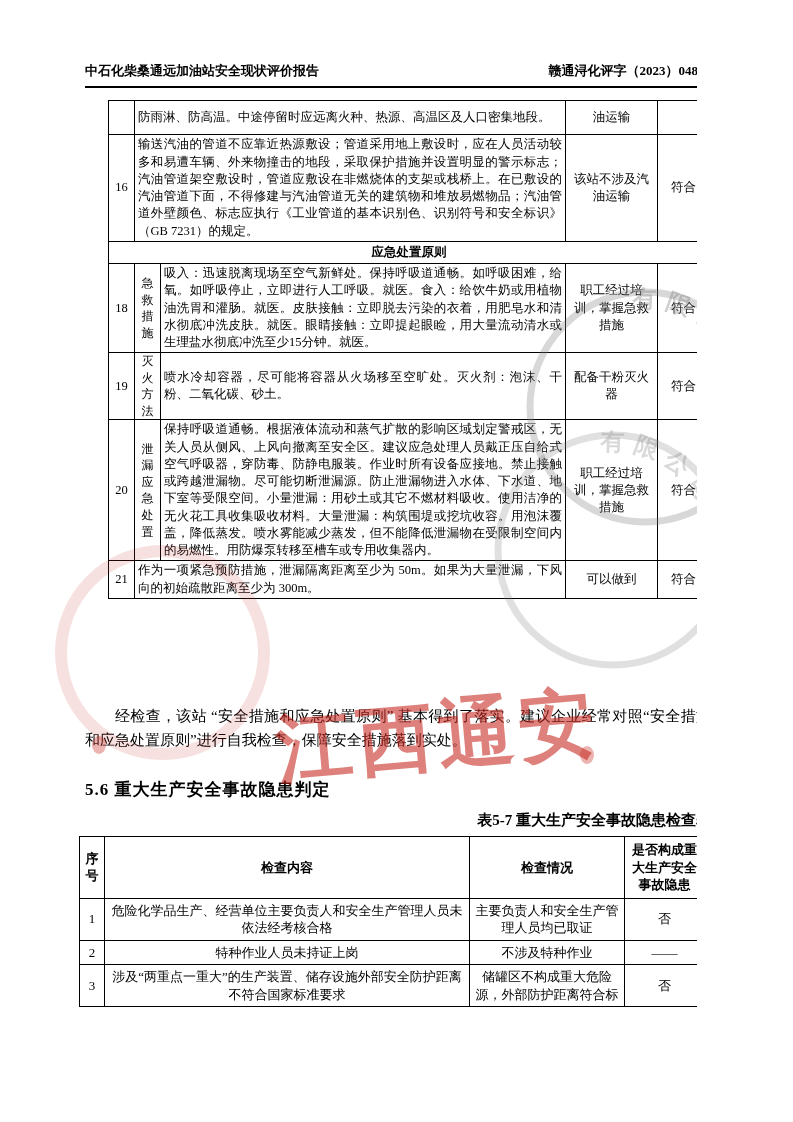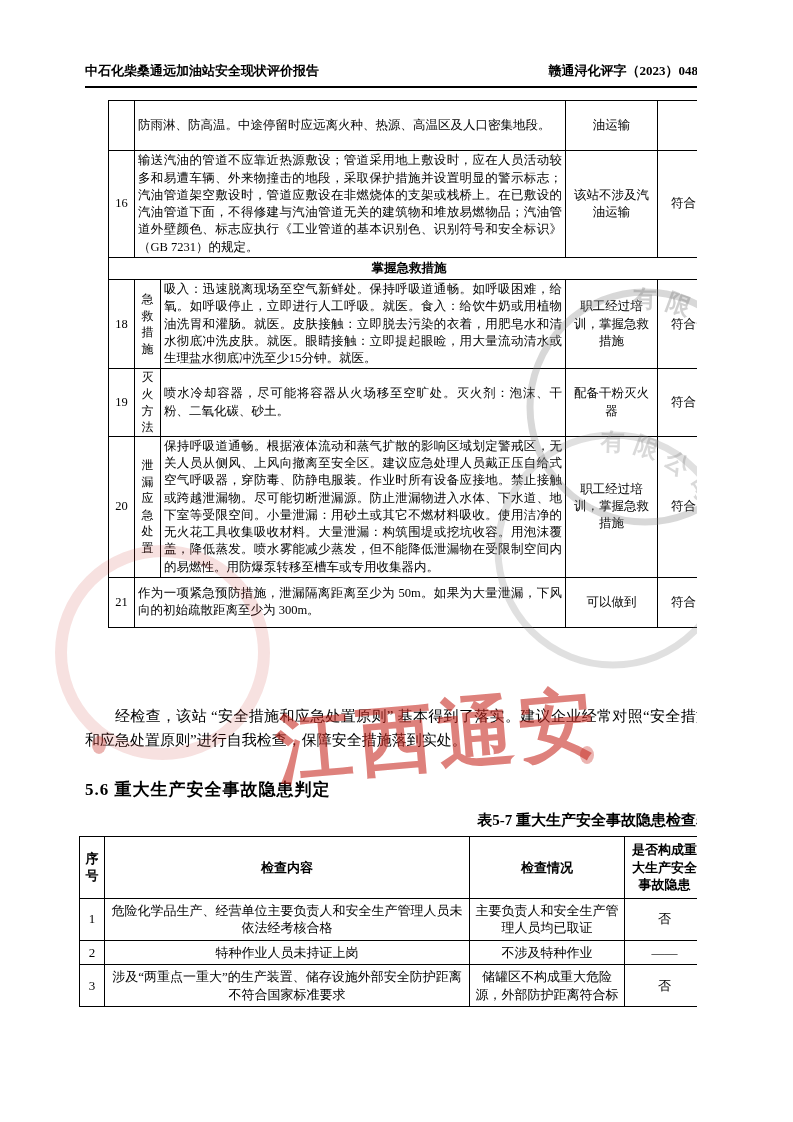--- a/index.html
+++ b/index.html
@@ -16,21 +16,21 @@
     font-size:13px; font-weight:bold;
     border-bottom:2px solid #000; padding-bottom:6px;
   }
   
   table.doc { border-collapse:collapse; table-layout:fixed; }
   table.doc td { border:1px solid #000; vertical-align:middle; }
   .main-table { position:absolute; left:108px; top:100px; width:602px; font-size:12.5px; line-height:1.38;border-radius:7px; }
   .main-table .c-no   { text-align:center; padding:0; }
   .main-table .c-label{ text-align:center; padding:0 1px; word-break:break-all; font-size:12px; }
   .main-table .c-content { text-align:justify; padding:1px 3px; word-break:break-all; }
-  .main-table .c-sit  { text-align:center; padding:16px 2px; }
+  .main-table .c-sit  { text-align:center; padding:8px 2px; }
   .main-table .c-con  { text-align:center; padding:0 1px; }
   .main-table .c-section { text-align:center; font-weight:bold; padding:2px; }
   
   .paragraph {
     position:absolute; left:85px; top:704px; width:626px;
     font-size:15px; line-height:1.6; text-indent:2em; text-align:justify;
   }
   
   .sec-heading { position:absolute; left:85px; top:778px; font-size:17px; font-weight:bold; letter-spacing:1px; }
   .table-title { position:absolute; left:85px; top:811px; width:626px; text-align:right; font-size:15px; font-weight:bold; }
@@ -81,21 +81,21 @@
       <td class="c-sit">油运输</td>
       <td class="c-con"></td>
     </tr>
     <tr>
       <td class="c-no">16</td>
       <td colspan="2" class="c-content">输送汽油的管道不应靠近热源敷设；管道采用地上敷设时，应在人员活动较多和易遭车辆、外来物撞击的地段，采取保护措施并设置明显的警示标志；汽油管道架空敷设时，管道应敷设在非燃烧体的支架或栈桥上。在已敷设的汽油管道下面，不得修建与汽油管道无关的建筑物和堆放易燃物品；汽油管道外壁颜色、标志应执行《工业管道的基本识别色、识别符号和安全标识》（GB 7231）的规定。</td>
       <td class="c-sit">该站不涉及汽油运输</td>
       <td class="c-con">符合</td>
     </tr>
     <tr>
-      <td colspan="5" class="c-section">掌握急救措施</td>
+      <td colspan="5" class="c-section">应急处置原则</td>
     </tr>
     <tr>
       <td class="c-no">18</td>
       <td class="c-label">急救措施</td>
       <td class="c-content">吸入：迅速脱离现场至空气新鲜处。保持呼吸道通畅。如呼吸困难，给氧。如呼吸停止，立即进行人工呼吸。就医。食入：给饮牛奶或用植物油洗胃和灌肠。就医。皮肤接触：立即脱去污染的衣着，用肥皂水和清水彻底冲洗皮肤。就医。眼睛接触：立即提起眼睑，用大量流动清水或生理盐水彻底冲洗至少15分钟。就医。</td>
       <td class="c-sit">职工经过培训，掌握急救措施</td>
       <td class="c-con">符合</td>
     </tr>
     <tr>
       <td class="c-no">19</td>

